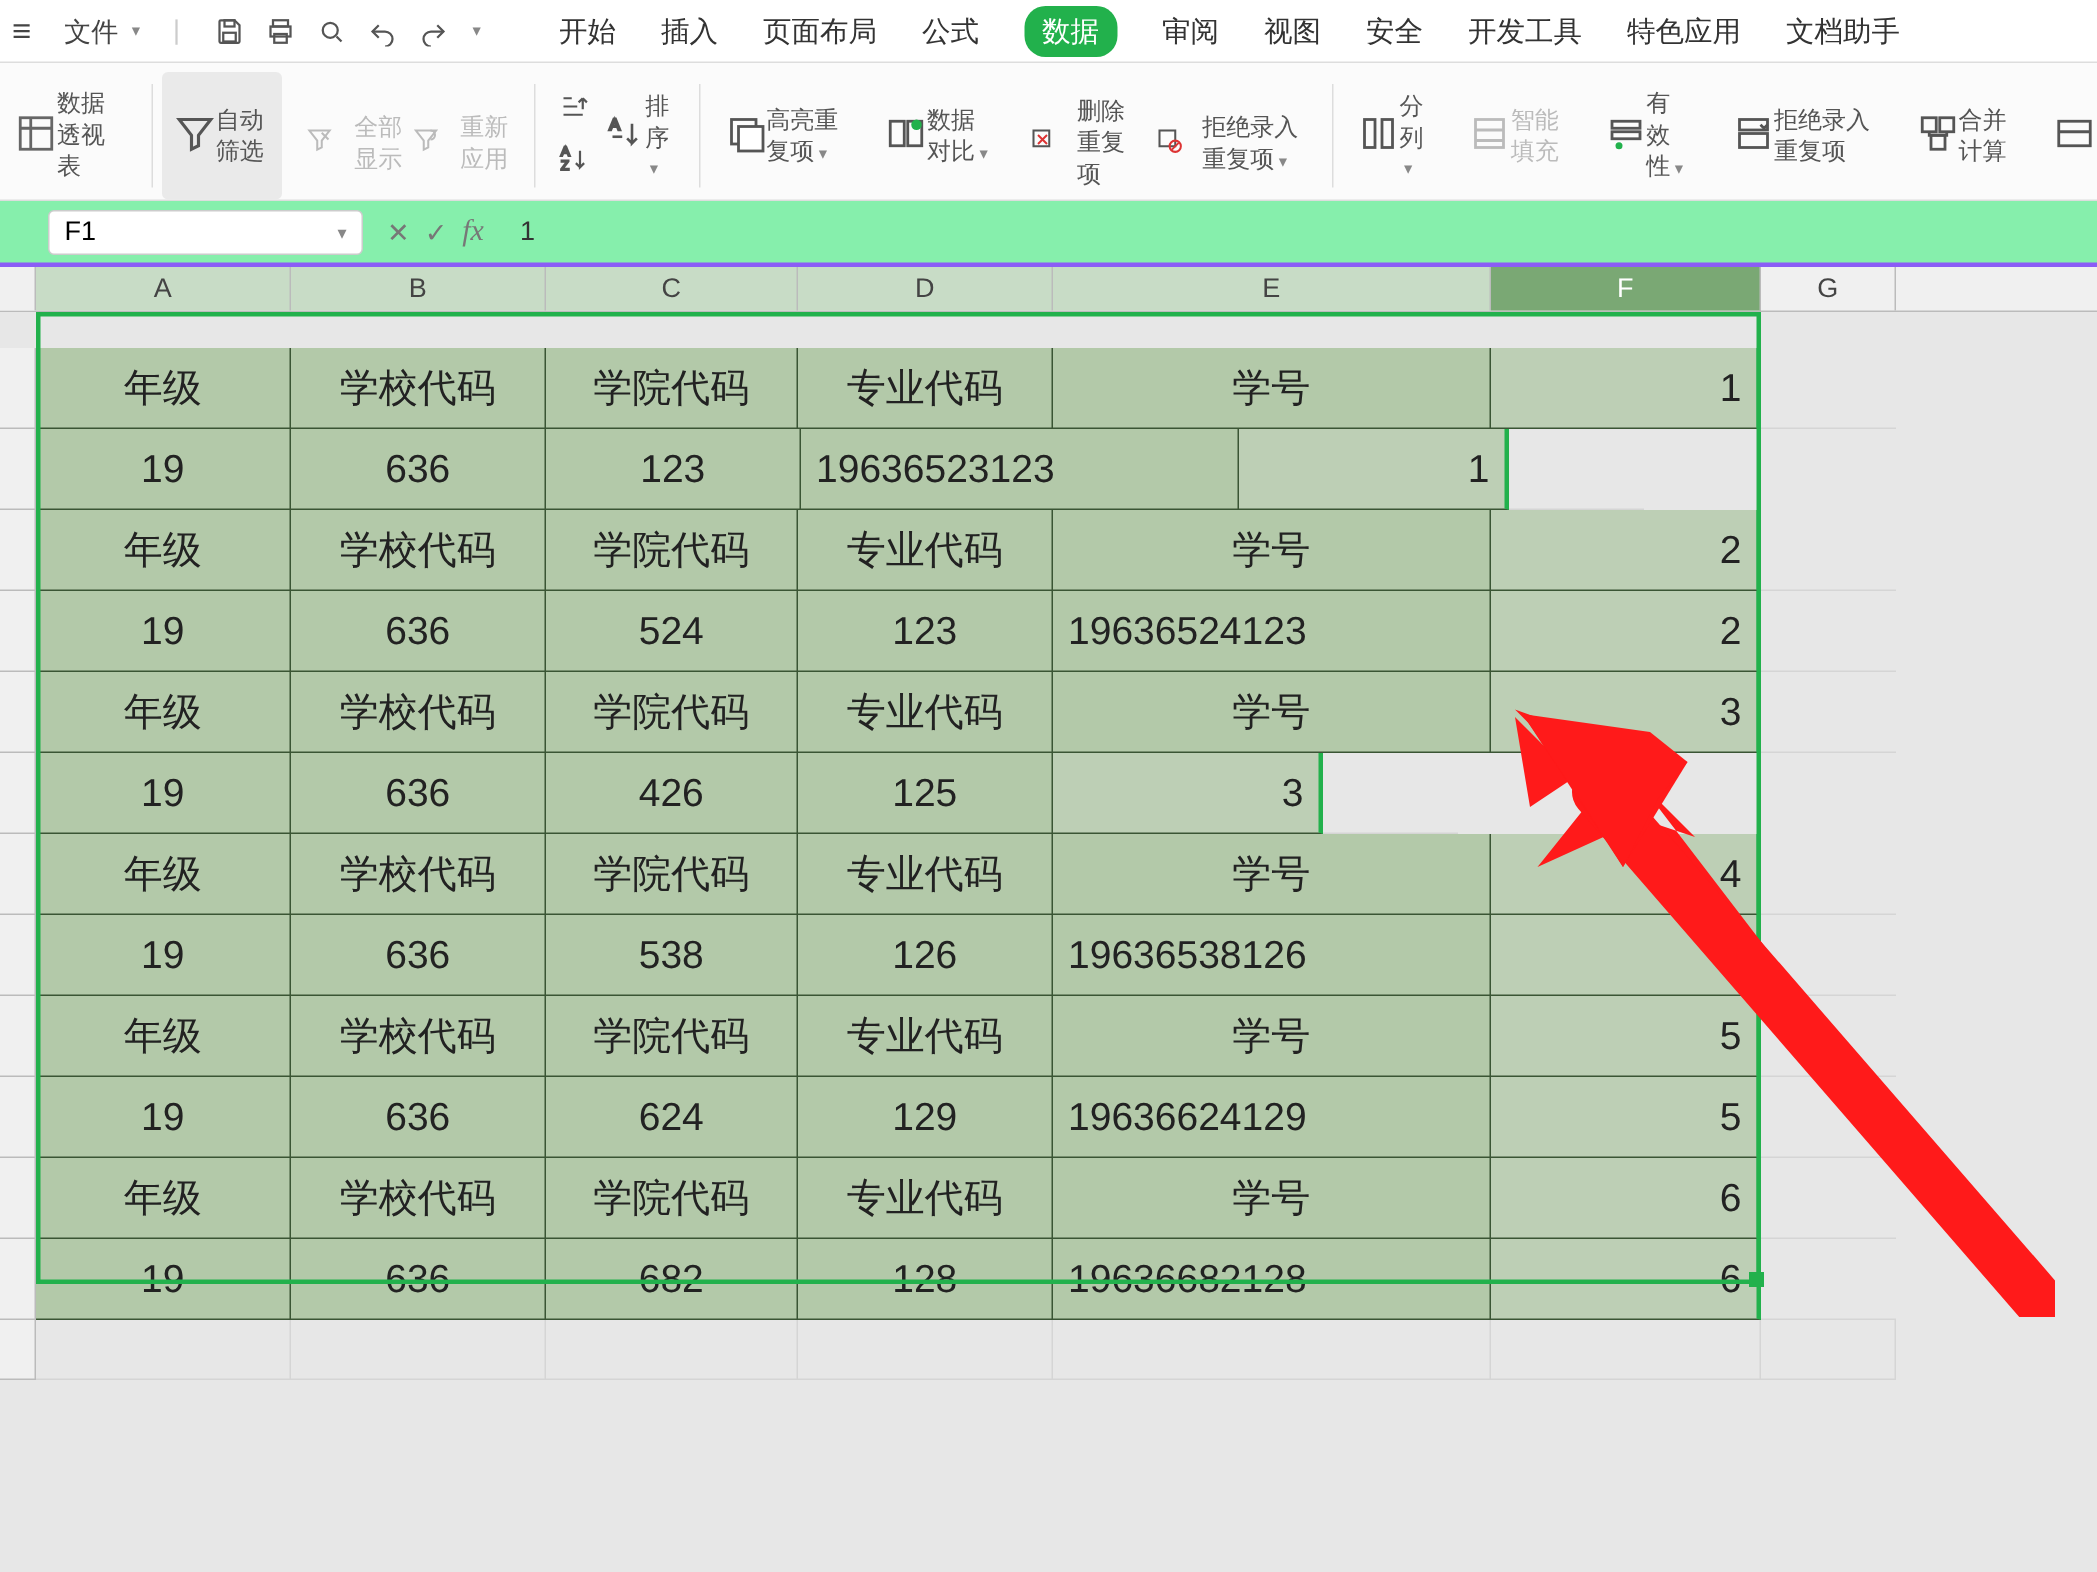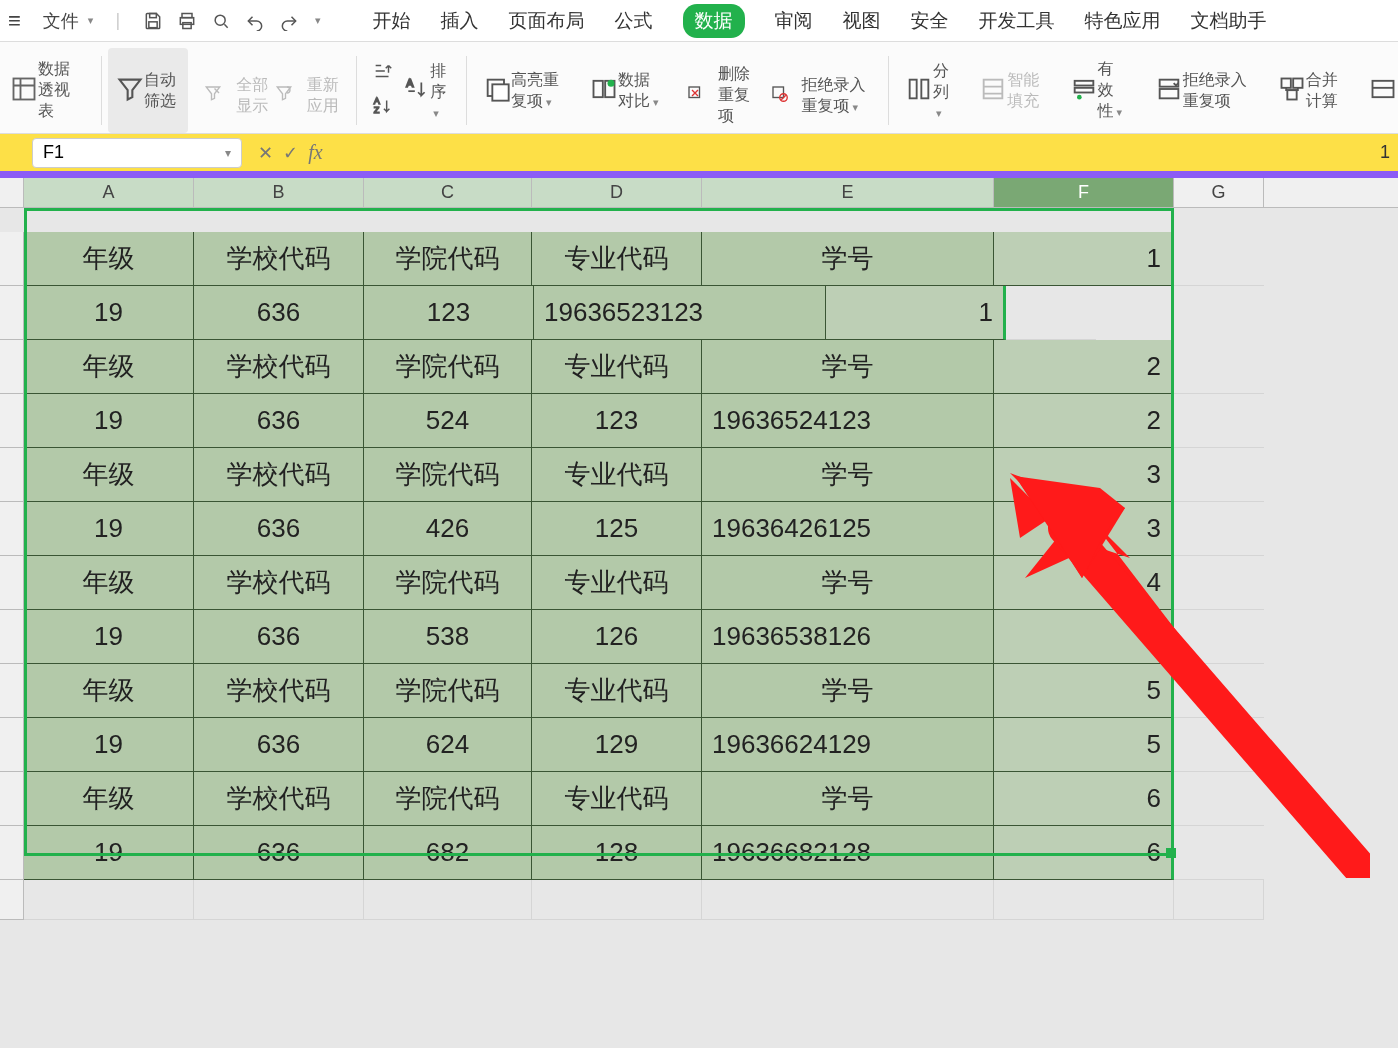--- a/index.html
+++ b/index.html
@@ -45,27 +45,26 @@
     gap:6px;
   }
   .r-group { display:flex; align-items:center; justify-content:center; padding:0 10px; color:#555; font-size:17px; position:relative;}
   .r-sep { width:1px; background:#ddd; margin:8px 0;}
   .r-icon { width:30px; height:30px; display:flex; align-items:center; justify-content:center; color:#555; margin-bottom:4px;}
   .r-row { display:flex; flex-direction:row; gap:14px; align-items:center;}
   .r-col { display:flex; flex-direction:column; gap:2px; align-items:center;}
   .muted { color:#bbb; }
   .r-autofilter { background:#eaeaea; border-radius:4px; padding:6px 8px;}
   .formula-bar {
-    background:#fde047;
+    background:#86efac;
     height:44px;
     display:flex;
     align-items:center;
-    border-bottom:7px solid #8b5cf6;
+    border-bottom:3px solid #8b5cf6;
     font-size:18px;
-    text-align:right;
   }
   .name-box {
     width:210px; height:30px; border:1px solid #ccc; border-radius:4px;
     display:flex; align-items:center; justify-content:space-between;
     padding:0 10px; margin-left:32px; background:#fff;
   }
   .name-box .caret { color:#888; font-size:12px;}
   .fx-icons { display:flex; gap:10px; margin:0 16px; color:#777; align-items:center;}
   .fx-input { flex:1; padding:0 8px; color:#333;}
   .sheet-area {
@@ -415,21 +414,20 @@
         <div class="cell" style="width: 292px;">学号</div>
         <div class="cell f right" style="width: 180px; border-right: 3px solid rgb(34, 177, 76);">3</div>
         <div style="width: 90px; background: rgb(231, 231, 231); border-bottom: 1px solid rgb(213, 213, 213);"></div>
       </div>
       <div class="row">
         <div class="row-head"></div>
         <div class="cell" style="width: 170px;">19</div>
         <div class="cell" style="width: 170px;">636</div>
         <div class="cell" style="width: 168px;">426</div>
         <div class="cell" style="width: 170px;">125</div>
-        <div class="cell left" style="width: 292px;">19636426125</div>
         <div class="cell f right" style="width: 180px; border-right: 3px solid rgb(34, 177, 76);">3</div>
         <div style="width: 90px; background: rgb(231, 231, 231); border-bottom: 1px solid rgb(213, 213, 213);"></div>
       </div>
       <div class="row">
         <div class="row-head"></div>
         <div class="cell" style="width: 170px;">年级</div>
         <div class="cell" style="width: 170px;">学校代码</div>
         <div class="cell" style="width: 168px;">学院代码</div>
         <div class="cell" style="width: 170px;">专业代码</div>
         <div class="cell" style="width: 292px;">学号</div>

